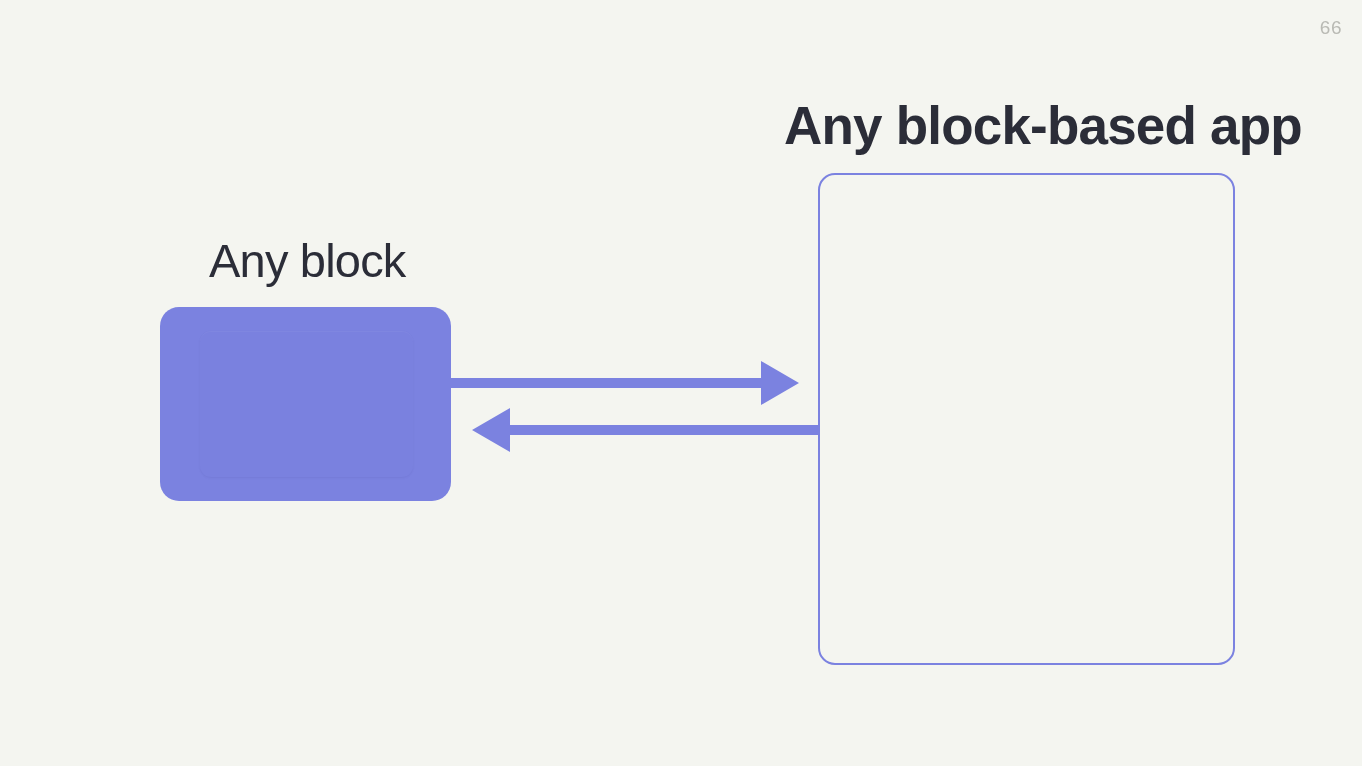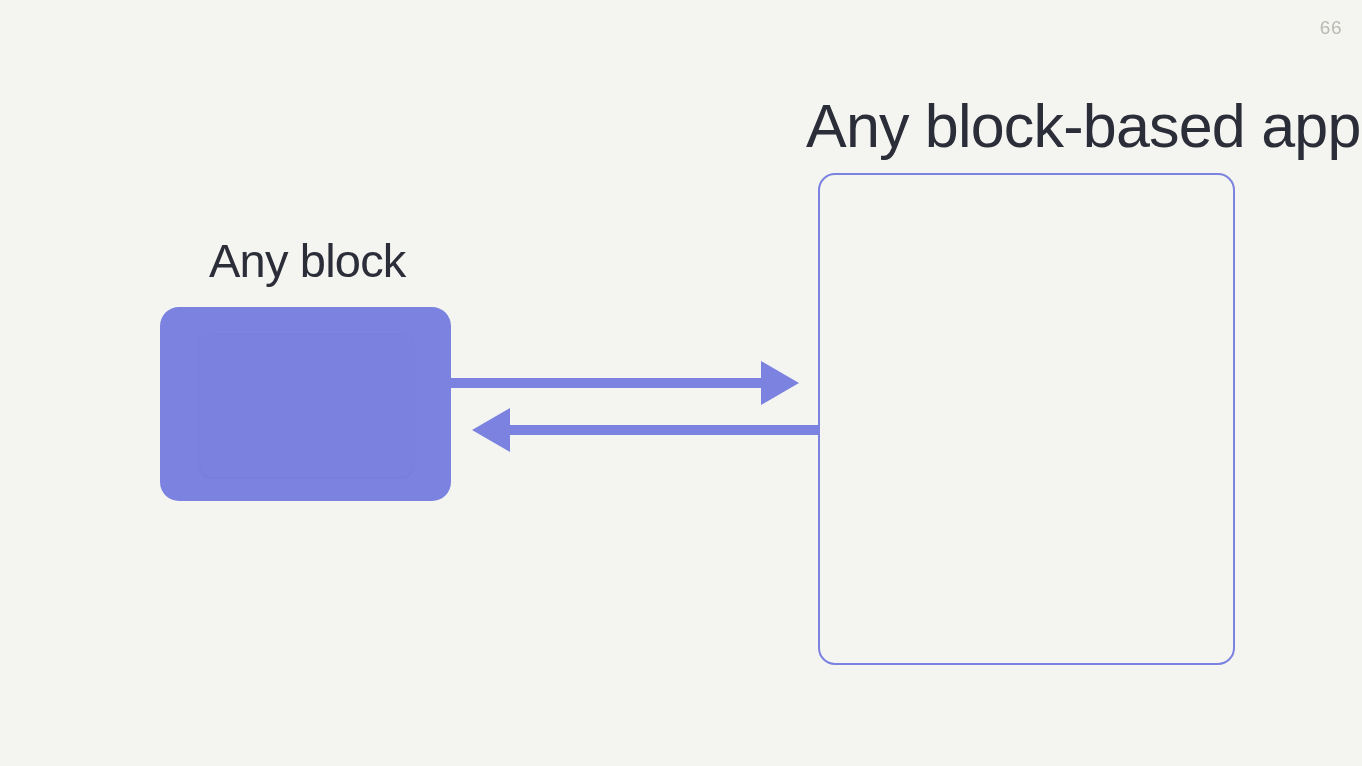--- a/index.html
+++ b/index.html
@@ -42,24 +42,25 @@
     letter-spacing: -0.8px;
   }
   .heading-left {
     left: 200px;
     top: 232px;
     font-size: 47px;
     line-height: 58px;
     margin-left: 9px;
   }
   .heading-right {
-    left: 806px;
+    left: 784px;
     top: 93px;
-    font-size: 61px;
+    font-size: 53px;
     line-height: 66px;
+    font-weight: bold;
   }
 
   
   .block-purple {
     position: absolute;
     left: 160px;
     top: 307px;
     width: 291px;
     height: 194px;
     background: #7b82e0;

